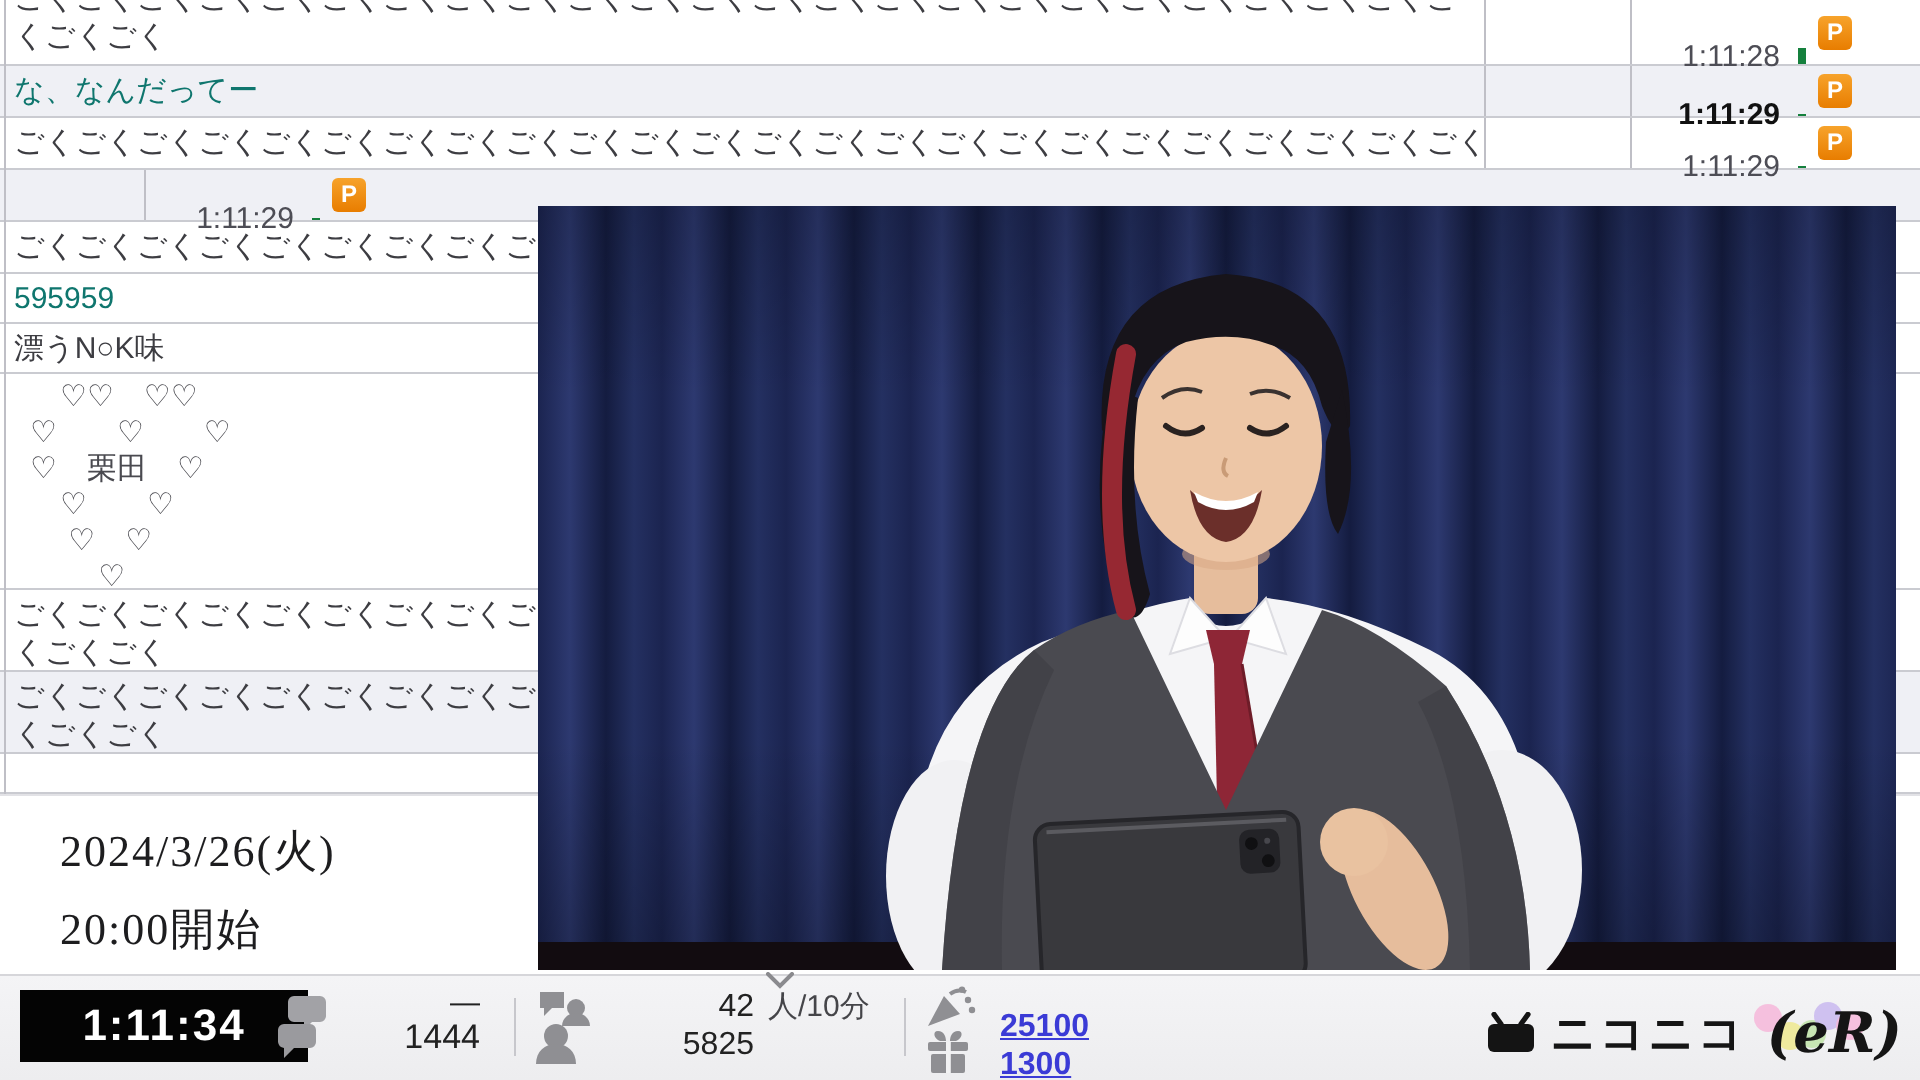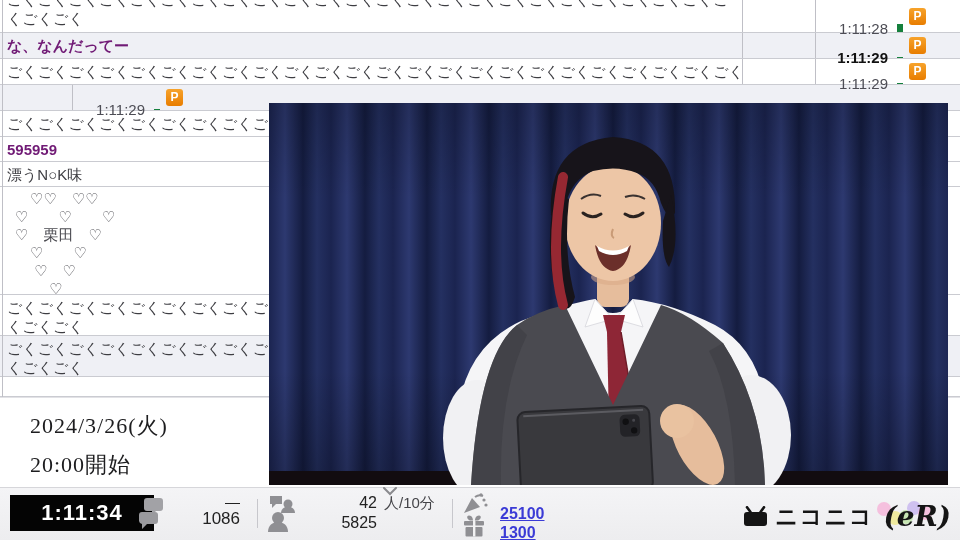--- a/index.html
+++ b/index.html
@@ -8,24 +8,24 @@
 
   
   .comment-table{position:absolute;left:0;top:0;width:960px;height:397px;background:#fff;}
   .gutter-line{position:absolute;left:2px;top:0;width:1px;height:397px;background:#bfbfc6;}
   .crow{display:flex;box-sizing:border-box;border-bottom:1px solid #cacbd1;background:#fff;}
   .crow.stripe{background:#eff0f5;}
   .ctext{width:743px;box-sizing:border-box;padding:3px 4px 0 7px;overflow:hidden;
          border-right:1px solid #bfbfc6;font-size:15px;line-height:19px;color:#3d3d42;}
   .ctxt{width:100%;}
   .ctxt.nw{white-space:nowrap;}
-  .ctxt.b{font-weight:bold;color:#701a75;}
+  .ctxt.b{font-weight:normal;color:#0f766e;}
   .ctxt.clip{margin-top:-13px;}
   .cname{width:73px;box-sizing:border-box;border-right:1px solid #bfbfc6;}
-  .ctime{width:87px;box-sizing:border-box;border-right:6px solid #15803d;display:flex;
+  .ctime{width:87px;box-sizing:border-box;border-right:4px solid #15803d;display:flex;
          align-items:center;justify-content:flex-end;padding-right:9px;font-size:15px;color:#4d4d55;margin-top:24px;}
   .ctime.b{font-weight:bold;color:#111;}
   .cprem{flex:1;display:flex;align-items:center;padding-left:6px;}
   .pbadge{width:17px;height:17px;border-radius:3px;background:linear-gradient(#f7a32b,#e87d00);
           color:#fff;font-size:12px;font-weight:bold;text-align:center;line-height:17px;display:block;}
   .hearts{white-space:pre;font-size:15px;line-height:18px;color:#4a4a50;padding-left:8px;}
 
   
   .announcement{position:absolute;left:0;top:397px;width:960px;height:90px;background:#fff;
                 border-top:1px solid #e2e2e6;}
@@ -246,21 +246,21 @@
   <div class="timer">1:11:34</div>
 
   <div class="icon-comments">
     <svg width="27" height="33" viewBox="0 0 27 33" fill="#a2a2a6">
       <path d="M9 1h13a3 3 0 013 3v7a3 3 0 01-3 3h-4l-4 4v-4H9a3 3 0 01-3-3V4a3 3 0 013-3z"></path>
       <path d="M4 15h13a3 3 0 013 3v6a3 3 0 01-3 3H9l-5 5v-5a3.5 3.5 0 01-3-3v-6a3 3 0 013-3z" fill="#9a9a9e"></path>
     </svg>
   </div>
   <div class="stat-col stat1">
     <div class="l1">—</div>
-    <div class="l2">1086</div>
+    <div class="l2">1444</div>
   </div>
 
   <div class="vdiv vd1"></div>
 
   <div class="icon-people">
     <svg width="30" height="38" viewBox="0 0 30 38" fill="#8f8f93">
       <path d="M4 1h12v8h-6l-4 4v-4H4z"></path>
       <circle cx="22" cy="9" r="4.5"></circle>
       <path d="M15 18c0-4 3.5-6.5 7-6.5s7 2.5 7 6.5z"></path>
       <circle cx="12" cy="23" r="6"></circle>

